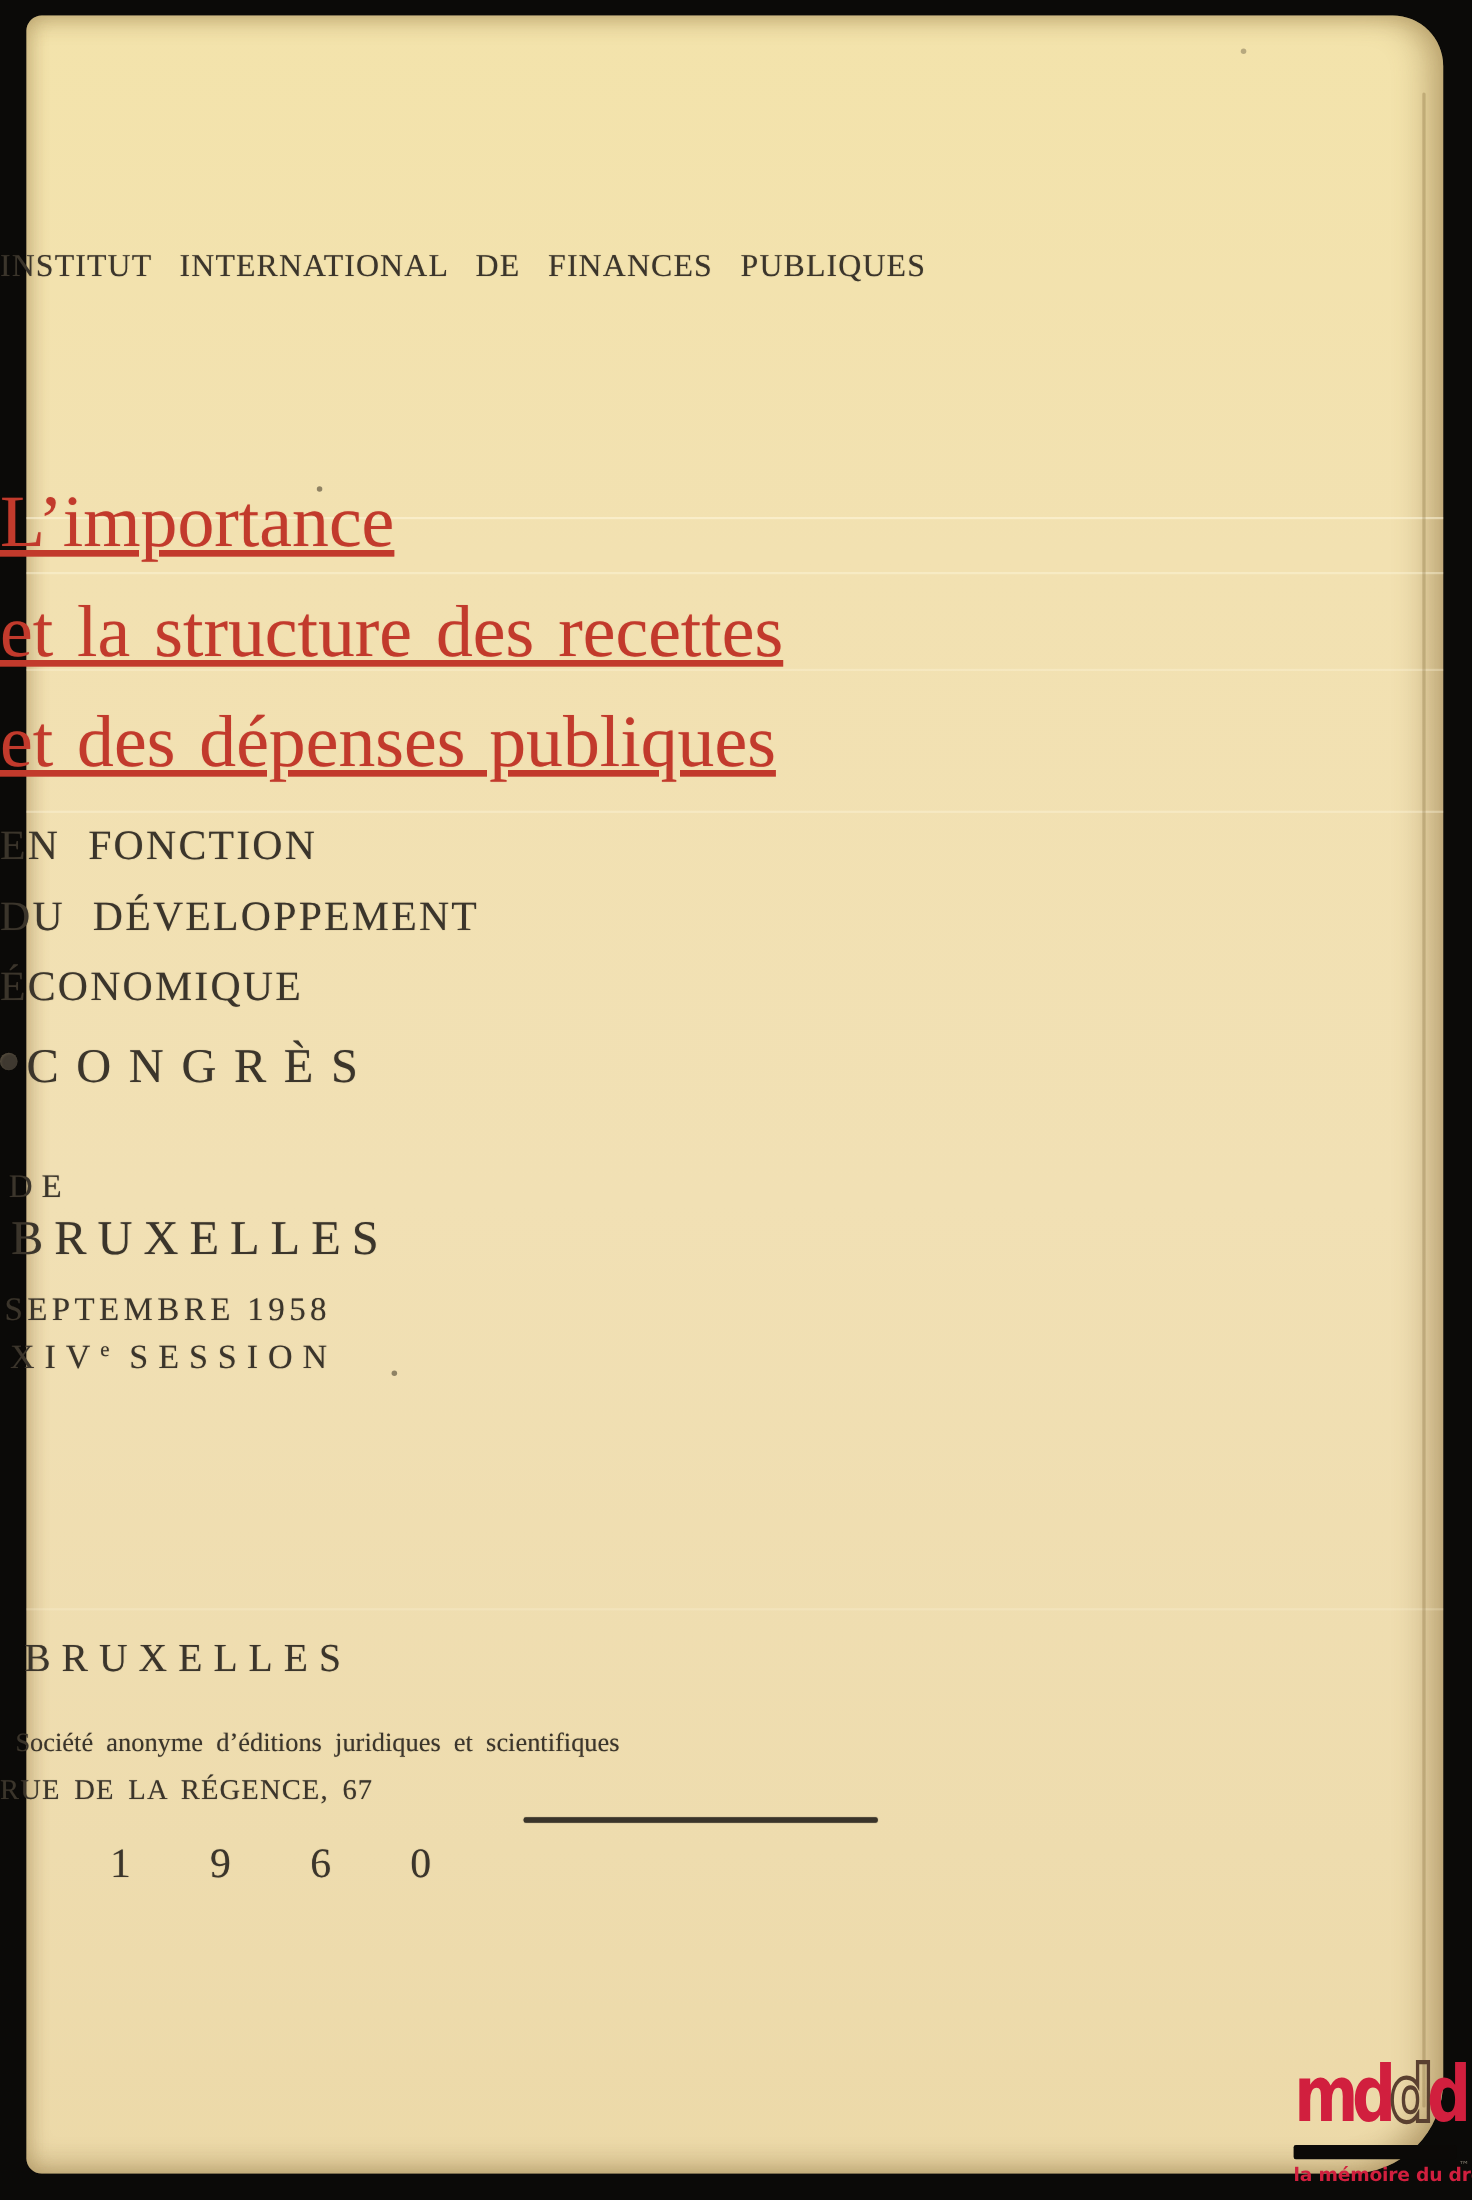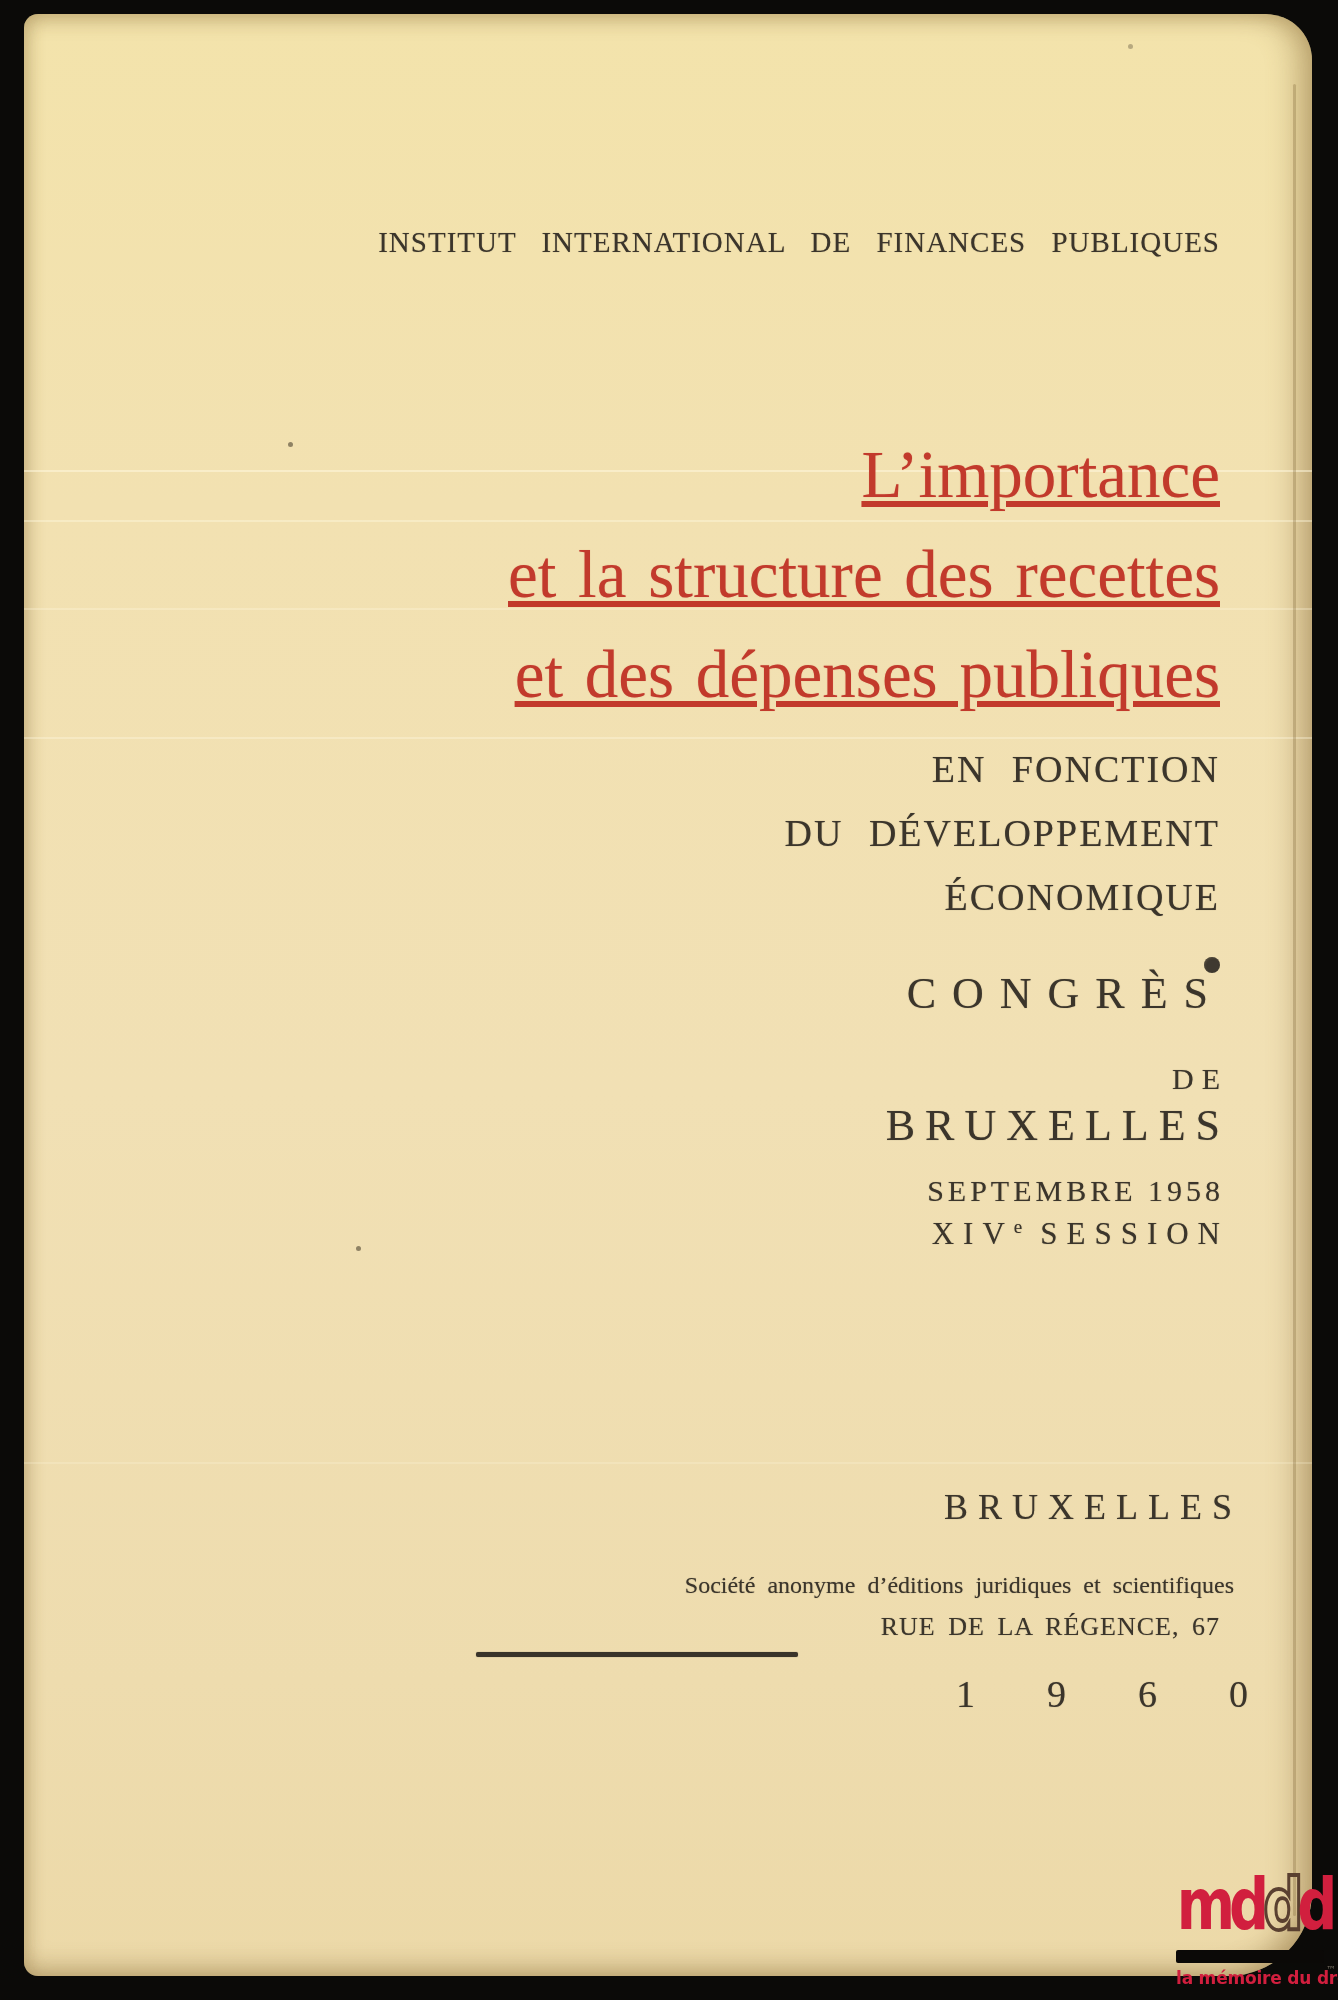--- a/index.html
+++ b/index.html
@@ -38,21 +38,21 @@
     background: rgba(255, 250, 226, 0.5);
   }
   .speck {
     position: absolute; width: 5px; height: 5px; border-radius: 50%;
     background: rgba(62, 52, 36, 0.55);
   }
 
   
   .content {
     position: absolute; left: 0; top: 0; width: 1220px; height: 1840px;
-    text-align: right;
+    text-align: left;
     color: #3b352b;
   }
   .block { position: absolute; left: 0; width: 100%; white-space: nowrap; }
   .ink   { color: #3b352b; text-shadow: 0 0 1px rgba(59, 53, 43, 0.45); }
   .red   { color: #c23a2c; text-shadow: 0 0 1px rgba(194, 58, 44, 0.35); }
 
   .institute {
     top: 226px; font-size: 29px; letter-spacing: 1px; word-spacing: 17px;
   }
   .main-title {
@@ -60,21 +60,21 @@
   }
   .subtitle {
     top: 737px; font-size: 38px; line-height: 64px;
     letter-spacing: 2px; word-spacing: 14px;
   }
   .separator-dot-wrap { top: 957px; }
   .separator-dot {
     display: inline-block; width: 16px; height: 16px; border-radius: 50%;
     background: #3f3930; box-shadow: inset 1px 1px 2px rgba(100,90,70,.6);
   }
-  .congress-title { top: 968px;  font-size: 44px; letter-spacing: 16px; padding-left: 4px; }
+  .congress-title { top: 944px;  font-size: 44px; letter-spacing: 16px; padding-left: 24px; }
   .congress-de    { top: 1062px; font-size: 30px; letter-spacing: 8px;  padding-left: 8px; }
   .congress-city  { top: 1100px; font-size: 44px; letter-spacing: 10px; padding-left: 10px; }
   .congress-date  { top: 1174px; font-size: 30px; letter-spacing: 4px;  padding-left: 4px; }
   .congress-session { top: 1216px; font-size: 31px; letter-spacing: 9px; padding-left: 9px; }
   .congress-session sup { font-size: 19px; letter-spacing: 2px; }
   .congress-session .session-word { margin-left: 16px; }
 
   .publisher-city {
     top: 1486px; font-size: 36px; letter-spacing: 10px; padding-left: 22px;
   }

